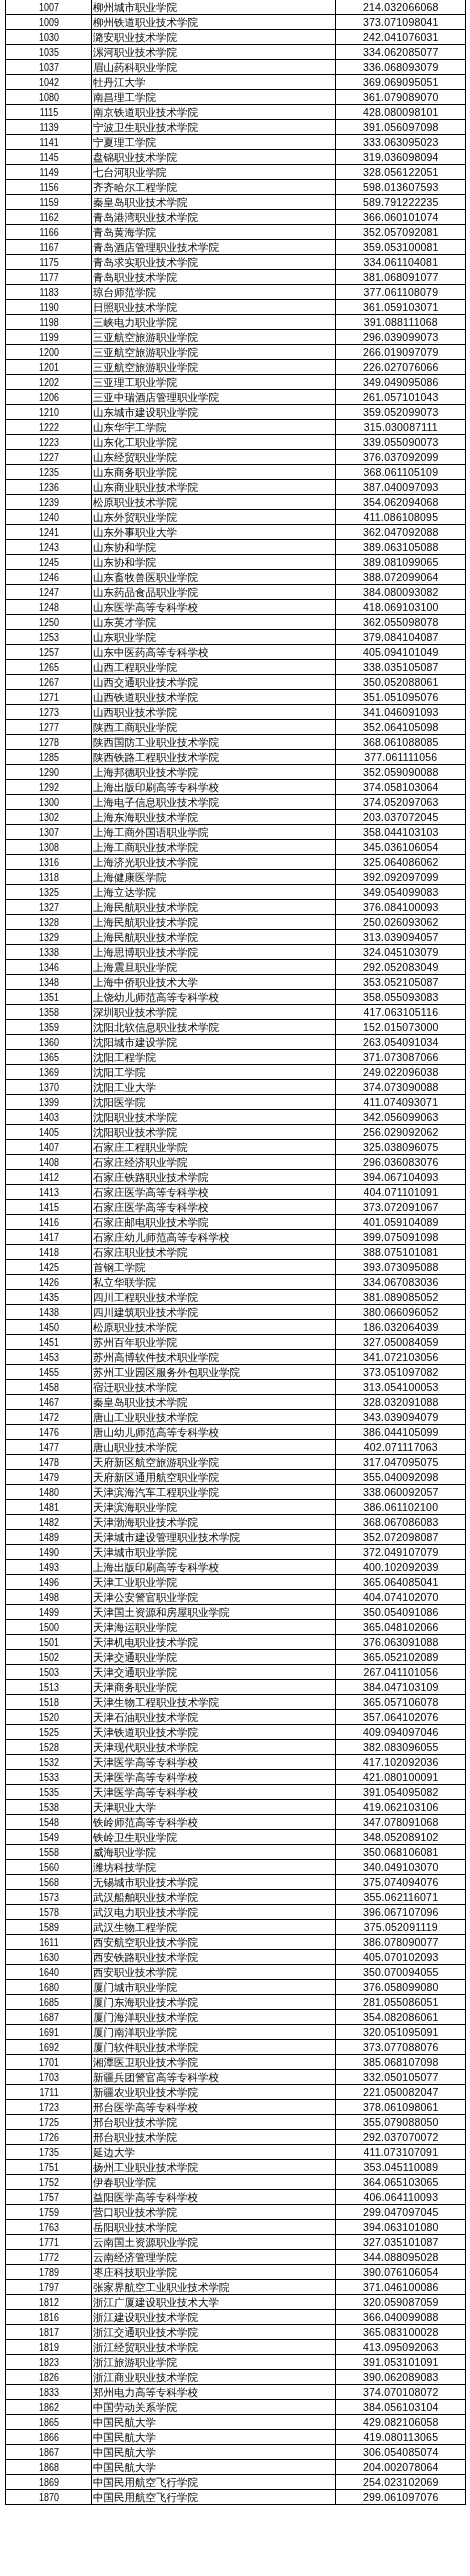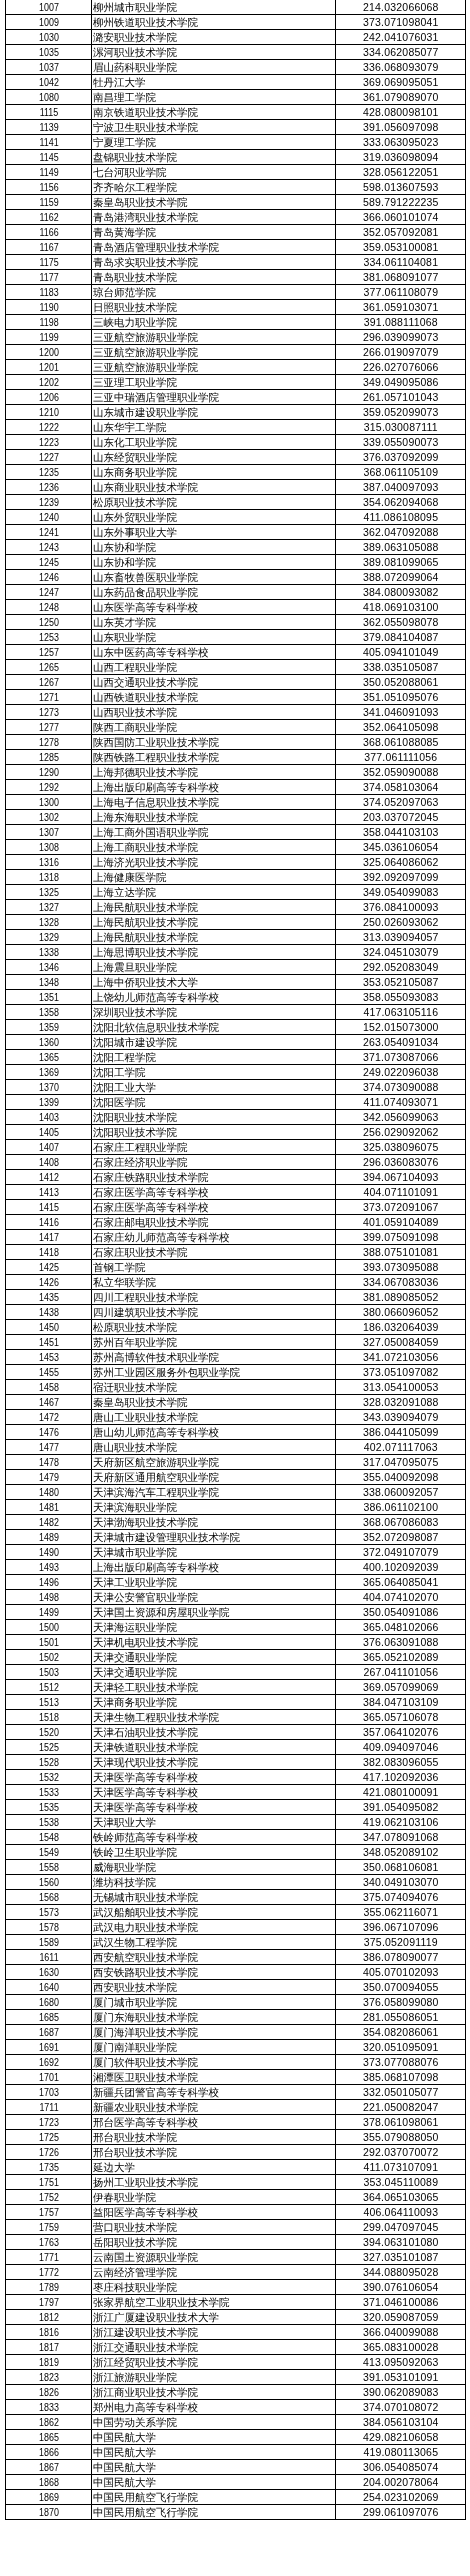--- a/index.html
+++ b/index.html
@@ -589,25 +589,20 @@
           <td class="id">1502</td>
           <td class="name">天津交通职业学院</td>
           <td class="val">365.052102089</td>
         </tr>
         <tr>
           <td class="id">1503</td>
           <td class="name">天津交通职业学院</td>
           <td class="val">267.041101056</td>
         </tr>
         <tr>
-          <td class="id">1512</td>
-          <td class="name">天津轻工职业技术学院</td>
-          <td class="val">369.057099069</td>
-        </tr>
-        <tr>
           <td class="id">1513</td>
           <td class="name">天津商务职业学院</td>
           <td class="val">384.047103109</td>
         </tr>
         <tr>
           <td class="id">1518</td>
           <td class="name">天津生物工程职业技术学院</td>
           <td class="val">365.057106078</td>
         </tr>
         <tr>

